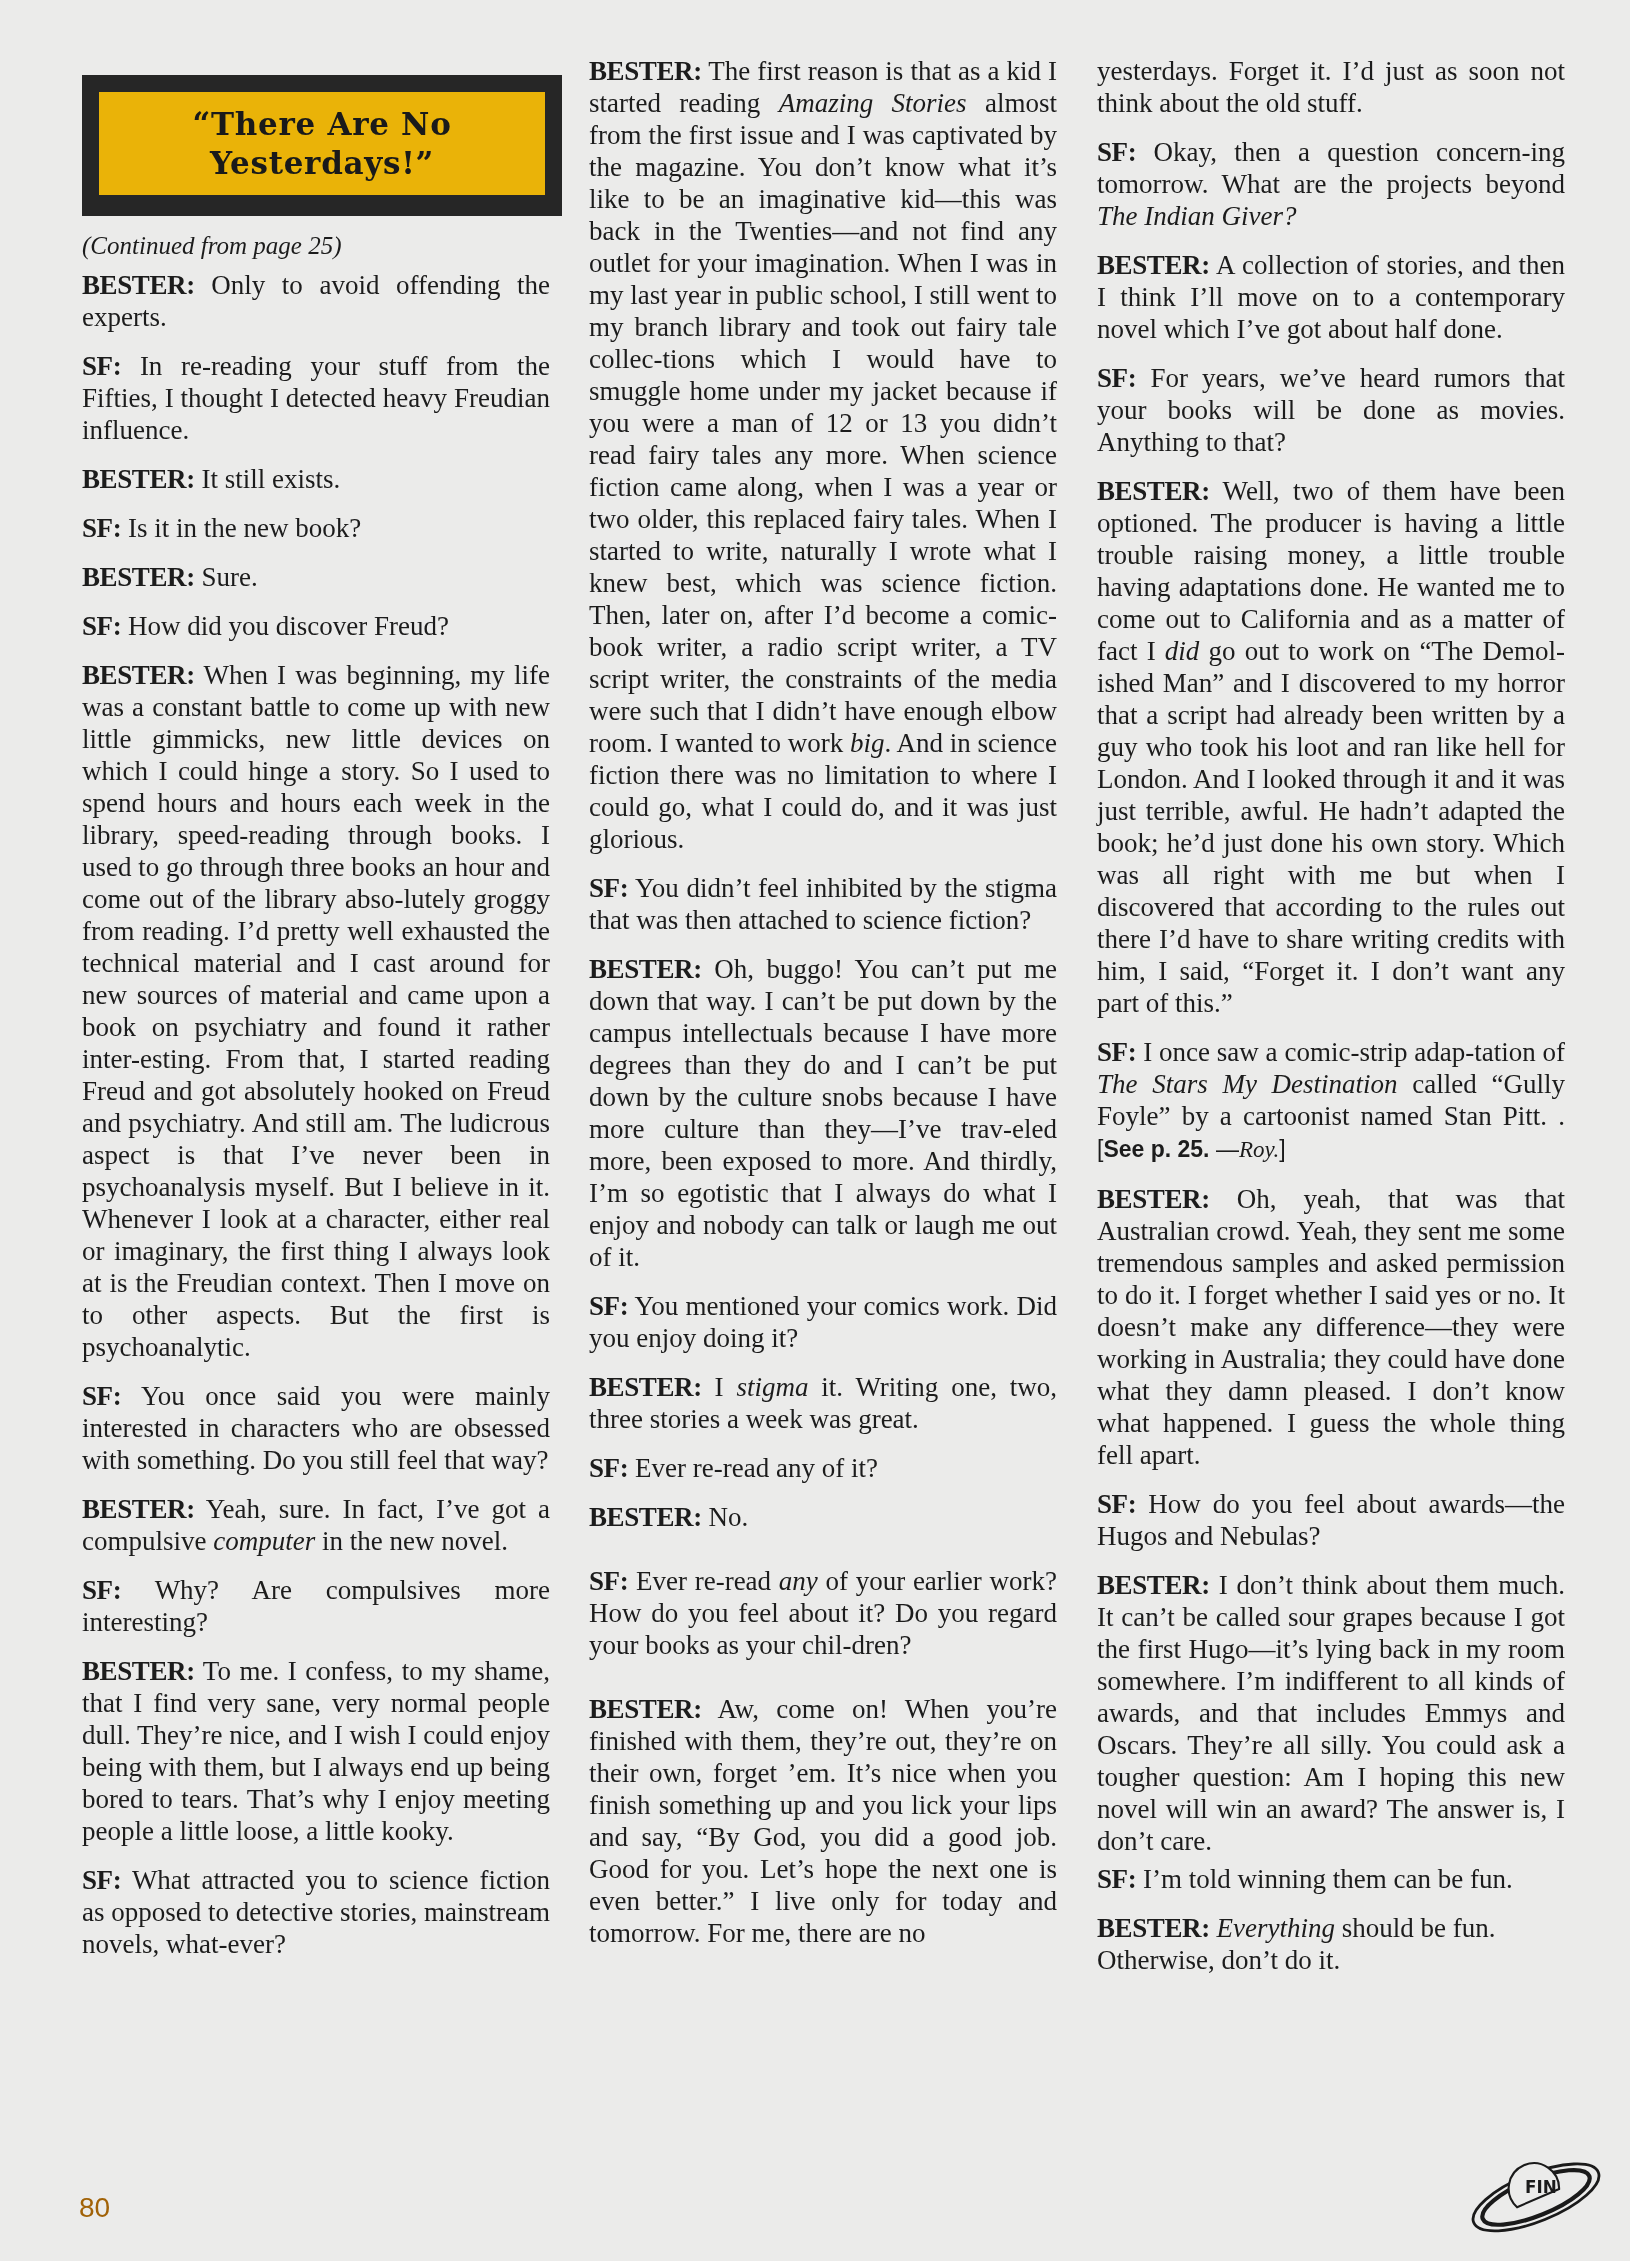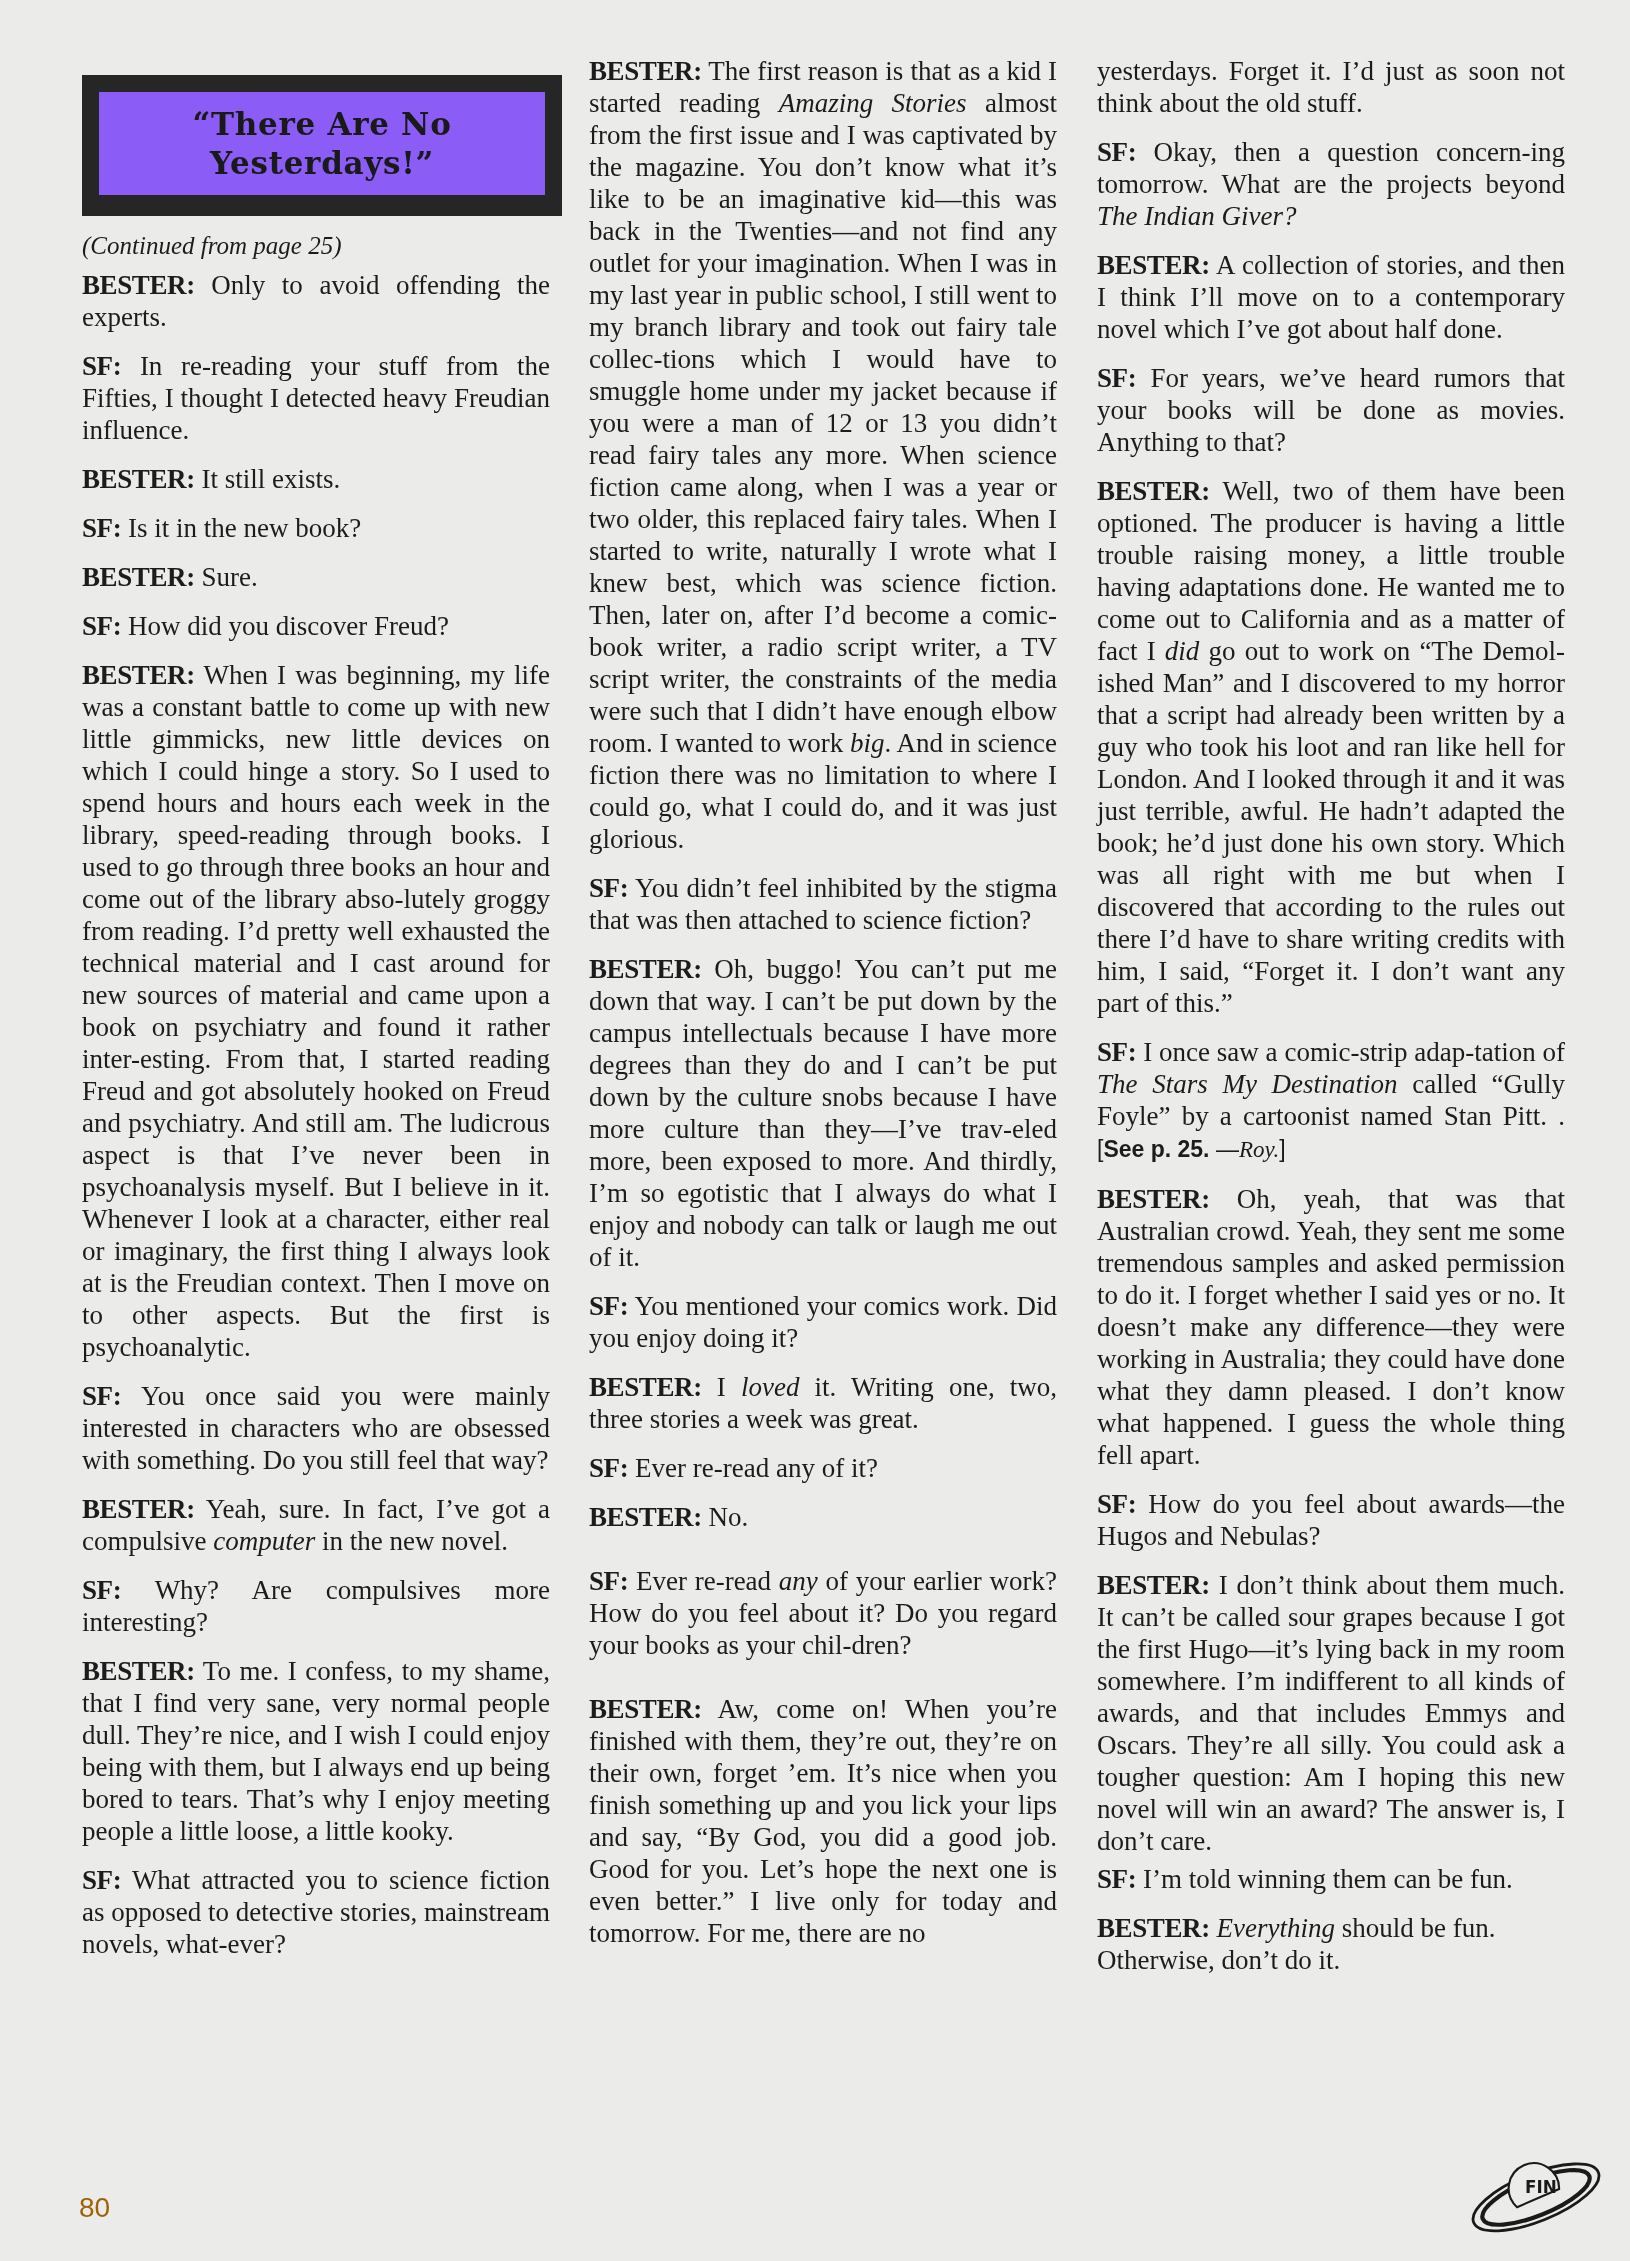--- a/index.html
+++ b/index.html
@@ -20,21 +20,21 @@
   #col3 { left:1097px; top:11.2px; }
   .p { margin:0 0 17px 0; }
   .sp { font-weight:bold; letter-spacing:-0.4px; }
   i { font-style:italic; }
   .title-box {
     width:480px; height:141px; box-sizing:border-box;
     margin-top:31px;
     background:#262626; padding:17px 17px 21px 17px;
   }
   .title-inner {
-    width:100%; height:100%; background:#8b5cf6;
+    width:100%; height:100%; background:#eab308;
     display:flex; flex-direction:column; align-items:center; justify-content:center;
     font-family:"DejaVu Serif", serif; font-weight:bold;
     font-size:31px; line-height:39px; letter-spacing:0.7px; color:#1a1a1a;
     text-align:center;
   }
   .continued { font-style:italic; margin:14px 0 7px 0; font-size:25px; }
   .page-num {
     position:absolute; left:79px; top:2192px;
     font-family:"Liberation Sans", sans-serif; font-size:28px; color:#a16207;
   }
@@ -66,21 +66,21 @@
   <p class="p"><span class="sp">SF:</span> <span>Why? Are compulsives more interesting?</span></p>
   <p class="p"><span class="sp">BESTER:</span> <span>To me. I confess, to my shame, that I find very sane, very normal people dull. They’re nice, and I wish I could enjoy being with them, but I always end up being bored to tears. That’s why I enjoy meeting people a little loose, a little kooky.</span></p>
   <p class="p"><span class="sp">SF:</span> <span>What attracted you to science fiction as opposed to detective stories, mainstream novels, what-ever?</span></p>
 </div>
 
 <div class="col" id="col2">
   <p class="p"><span class="sp">BESTER:</span> <span>The first reason is that as a kid I started reading </span><i>Amazing Stories</i><span> almost from the first issue and I was captivated by the magazine. You don’t know what it’s like to be an imaginative kid—this was back in the Twenties—and not find any outlet for your imagination. When I was in my last year in public school, I still went to my branch library and took out fairy tale collec-tions which I would have to smuggle home under my jacket because if you were a man of 12 or 13 you didn’t read fairy tales any more. When science fiction came along, when I was a year or two older, this replaced fairy tales. When I started to write, naturally I wrote what I knew best, which was science fiction. Then, later on, after I’d become a comic-book writer, a radio script writer, a TV script writer, the constraints of the media were such that I didn’t have enough elbow room. I wanted to work </span><i>big</i><span>. And in science fiction there was no limitation to where I could go, what I could do, and it was just glorious.</span></p>
   <p class="p"><span class="sp">SF:</span> <span>You didn’t feel inhibited by the stigma that was then attached to science fiction?</span></p>
   <p class="p"><span class="sp">BESTER:</span> <span>Oh, buggo! You can’t put me down that way. I can’t be put down by the campus intellectuals because I have more degrees than they do and I can’t be put down by the culture snobs because I have more culture than they—I’ve trav-eled more, been exposed to more. And thirdly, I’m so egotistic that I always do what I enjoy and nobody can talk or laugh me out of it.</span></p>
   <p class="p"><span class="sp">SF:</span> <span>You mentioned your comics work. Did you enjoy doing it?</span></p>
-  <p class="p"><span class="sp">BESTER:</span> <span>I </span><i>loved</i><span> it. Writing one, two, three stories a week was great.</span></p>
+  <p class="p"><span class="sp">BESTER:</span> <span>I </span><i>stigma</i><span> it. Writing one, two, three stories a week was great.</span></p>
   <p class="p"><span class="sp">SF:</span> <span>Ever re-read any of it?</span></p>
   <p class="p" style="margin-bottom:32px"><span class="sp">BESTER:</span> <span>No.</span></p>
   <p class="p" style="margin-bottom:32px"><span class="sp">SF:</span> <span>Ever re-read </span><i>any</i><span> of your earlier work? How do you feel about it? Do you regard your books as your chil-dren?</span></p>
   <p class="p"><span class="sp">BESTER:</span> <span>Aw, come on! When you’re finished with them, they’re out, they’re on their own, forget ’em. It’s nice when you finish something up and you lick your lips and say, “By God, you did a good job. Good for you. Let’s hope the next one is even better.” I live only for today and tomorrow. For me, there are no</span></p>
 </div>
 
 <div class="col" id="col3">
   <p class="p"><span>yesterdays. Forget it. I’d just as soon not think about the old stuff.</span></p>
   <p class="p"><span class="sp">SF:</span> <span>Okay, then a question concern-ing tomorrow. What are the projects beyond </span><i>The Indian Giver?</i></p>
   <p class="p"><span class="sp">BESTER:</span> <span>A collection of stories, and then I think I’ll move on to a contemporary novel which I’ve got about half done.</span></p>

